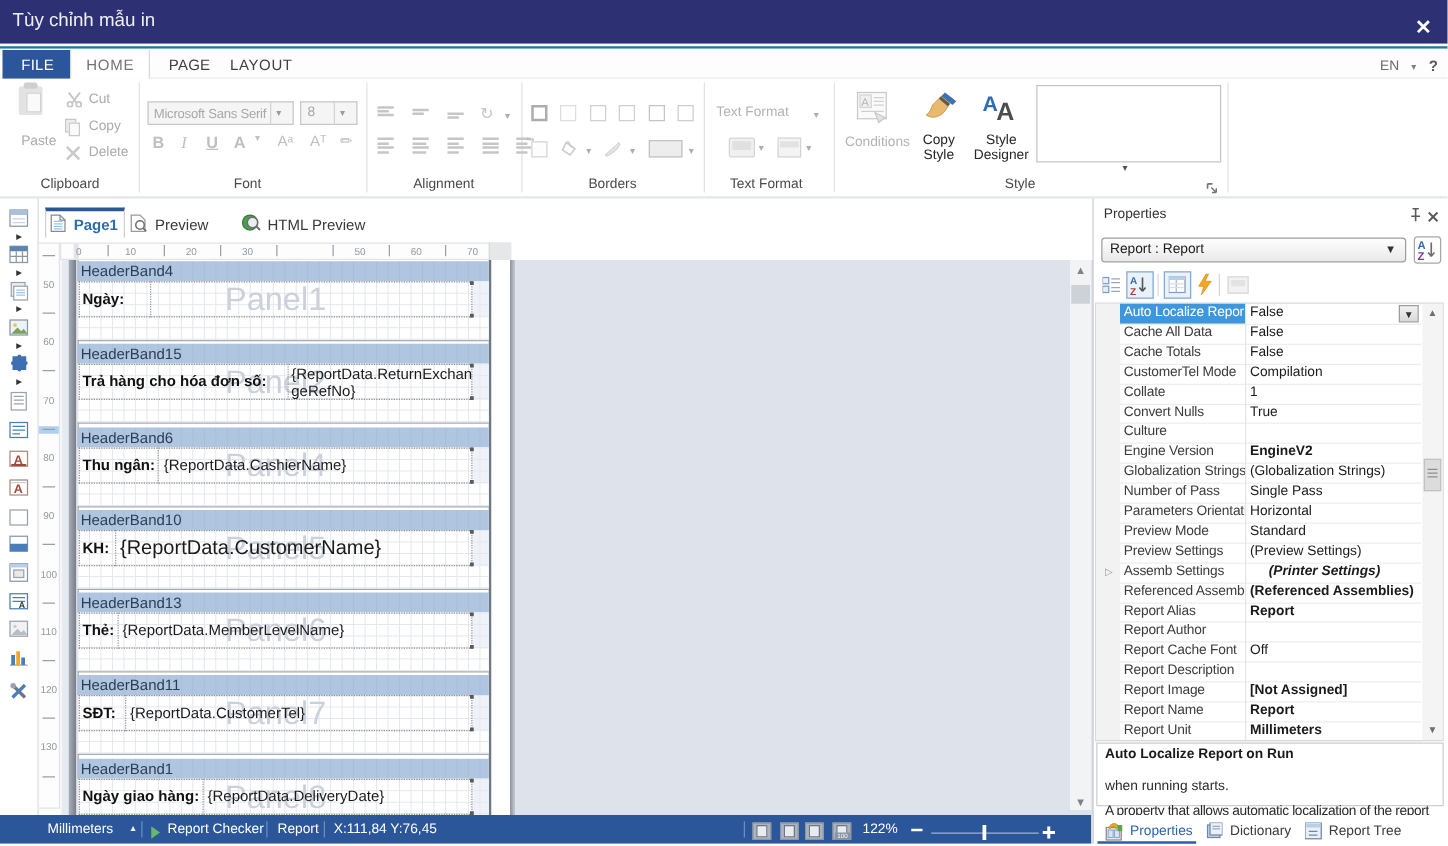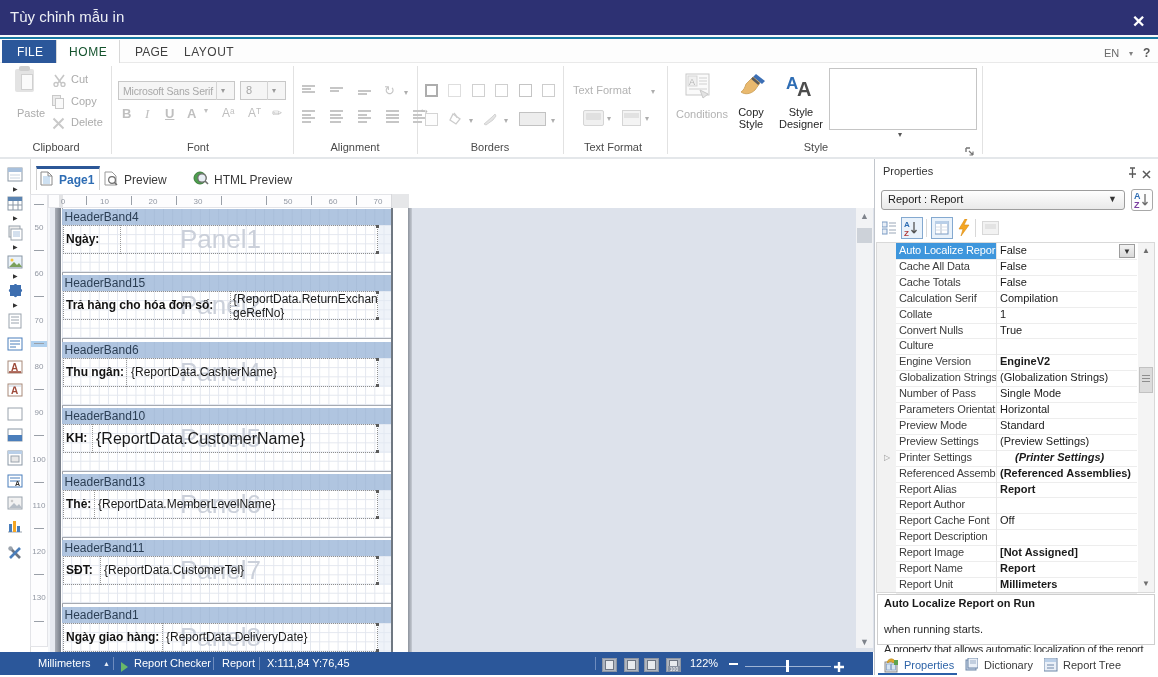--- a/index.html
+++ b/index.html
@@ -12,21 +12,21 @@
 <div style="left:0px;top:0px;width:1158px;height:35px;background:#2D3173;"></div>
 <div class="t" style="left:10px;top:8px;width:400px;height:20px;color:#EDEFF5;font-size:15px;">Tùy chỉnh mẫu in</div>
 <div style="left:1132px;top:12px;width:22px;height:20px;color:#fff;font-size:16px;font-weight:bold;">✕</div>
 <div style="left:0px;top:35px;width:1158px;height:2px;background:#F8FAFB;"></div>
 <div style="left:0px;top:37px;width:1158px;height:2px;background:#1879A3;"></div>
 <div style="left:0px;top:39px;width:1158px;height:24px;background:#FDFDFD;"></div>
 <div style="left:0px;top:62px;width:1158px;height:1px;background:#E9E9E9;"></div>
 <div style="left:2px;top:40px;width:54px;height:23px;background:#2B579A;"></div>
 <div class="t" style="left:17px;top:45px;width:40px;height:15px;color:#fff;font-size:12px;letter-spacing:0.2px;">FILE</div>
 <div style="left:56px;top:40px;width:64px;height:23px;background:#fff;border-left:1px solid #D8D8D8;border-right:1px solid #D8D8D8;"></div>
-<div class="t" style="left:69px;top:45px;width:50px;height:15px;color:#14532d;font-size:12px;letter-spacing:0.6px;">HOME</div>
+<div class="t" style="left:69px;top:45px;width:50px;height:15px;color:#737373;font-size:12px;letter-spacing:0.6px;">HOME</div>
 <div class="t" style="left:135px;top:45px;width:44px;height:15px;color:#404040;font-size:12px;letter-spacing:0.2px;">PAGE</div>
 <div class="t" style="left:184px;top:45px;width:60px;height:15px;color:#404040;font-size:12px;letter-spacing:0.5px;">LAYOUT</div>
 <div class="t" style="left:1104px;top:47px;width:22px;height:13px;color:#6B6B6B;font-size:11px;">EN</div>
 <div style="left:1129px;top:49px;width:10px;height:8px;color:#808080;font-size:8px;">▾</div>
 <div style="left:1143px;top:46px;width:10px;height:14px;color:#595959;font-size:12px;font-weight:bold;">?</div>
 <div style="left:0px;top:63px;width:1158px;height:95px;background:#FFFFFF;"></div>
 <div style="left:0px;top:157px;width:1158px;height:2px;background:#E4E7EA;"></div>
 <div style="left:111px;top:66px;width:1px;height:88px;background:#E2E2E2;"></div>
 <div style="left:293px;top:66px;width:1px;height:88px;background:#E2E2E2;"></div>
 <div style="left:417px;top:66px;width:1px;height:88px;background:#E2E2E2;"></div>
@@ -384,51 +384,51 @@
 <div style="left:896px;top:243.0px;width:100px;height:15.9px;background:#3E96DC;"></div>
 <div class="t" style="left:899px;top:243.0px;width:97px;height:15.9px;color:#fff;font-size:11px;letter-spacing:-0.15px;line-height:15.9px;overflow:hidden;">Auto Localize Repor</div>
 <div class="t" style="left:1000px;top:243.0px;width:136px;height:15.9px;color:#1A1A1A;font-size:11px;line-height:15.9px;overflow:hidden;">False</div>
 <div style="left:896px;top:258.9px;width:241px;height:1px;background:#EDEDED;"></div>
 <div class="t" style="left:899px;top:258.9px;width:97px;height:15.9px;color:#3C3C3C;font-size:11px;letter-spacing:-0.15px;line-height:15.9px;overflow:hidden;">Cache All Data</div>
 <div class="t" style="left:1000px;top:258.9px;width:136px;height:15.9px;color:#1A1A1A;font-size:11px;line-height:15.9px;overflow:hidden;">False</div>
 <div style="left:896px;top:274.79999999999995px;width:241px;height:1px;background:#EDEDED;"></div>
 <div class="t" style="left:899px;top:274.8px;width:97px;height:15.9px;color:#3C3C3C;font-size:11px;letter-spacing:-0.15px;line-height:15.9px;overflow:hidden;">Cache Totals</div>
 <div class="t" style="left:1000px;top:274.8px;width:136px;height:15.9px;color:#1A1A1A;font-size:11px;line-height:15.9px;overflow:hidden;">False</div>
 <div style="left:896px;top:290.7px;width:241px;height:1px;background:#EDEDED;"></div>
-<div class="t" style="left:899px;top:290.7px;width:97px;height:15.9px;color:#3C3C3C;font-size:11px;letter-spacing:-0.15px;line-height:15.9px;overflow:hidden;">Calculation Serif</div>
+<div class="t" style="left:899px;top:290.7px;width:97px;height:15.9px;color:#3C3C3C;font-size:11px;letter-spacing:-0.15px;line-height:15.9px;overflow:hidden;">CustomerTel Mode</div>
 <div class="t" style="left:1000px;top:290.7px;width:136px;height:15.9px;color:#1A1A1A;font-size:11px;line-height:15.9px;overflow:hidden;">Compilation</div>
 <div style="left:896px;top:306.59999999999997px;width:241px;height:1px;background:#EDEDED;"></div>
 <div class="t" style="left:899px;top:306.6px;width:97px;height:15.9px;color:#3C3C3C;font-size:11px;letter-spacing:-0.15px;line-height:15.9px;overflow:hidden;">Collate</div>
 <div class="t" style="left:1000px;top:306.6px;width:136px;height:15.9px;color:#1A1A1A;font-size:11px;line-height:15.9px;overflow:hidden;">1</div>
 <div style="left:896px;top:322.5px;width:241px;height:1px;background:#EDEDED;"></div>
 <div class="t" style="left:899px;top:322.5px;width:97px;height:15.9px;color:#3C3C3C;font-size:11px;letter-spacing:-0.15px;line-height:15.9px;overflow:hidden;">Convert Nulls</div>
 <div class="t" style="left:1000px;top:322.5px;width:136px;height:15.9px;color:#1A1A1A;font-size:11px;line-height:15.9px;overflow:hidden;">True</div>
 <div style="left:896px;top:338.4px;width:241px;height:1px;background:#EDEDED;"></div>
 <div class="t" style="left:899px;top:338.4px;width:97px;height:15.9px;color:#3C3C3C;font-size:11px;letter-spacing:-0.15px;line-height:15.9px;overflow:hidden;">Culture</div>
 <div class="t" style="left:1000px;top:338.4px;width:136px;height:15.9px;color:#1A1A1A;font-size:11px;line-height:15.9px;overflow:hidden;"></div>
 <div style="left:896px;top:354.29999999999995px;width:241px;height:1px;background:#EDEDED;"></div>
 <div class="t" style="left:899px;top:354.3px;width:97px;height:15.9px;color:#3C3C3C;font-size:11px;letter-spacing:-0.15px;line-height:15.9px;overflow:hidden;">Engine Version</div>
 <div class="t" style="left:1000px;top:354.3px;width:136px;height:15.9px;color:#1A1A1A;font-size:11px;line-height:15.9px;overflow:hidden;font-weight:bold;">EngineV2</div>
 <div style="left:896px;top:370.2px;width:241px;height:1px;background:#EDEDED;"></div>
 <div class="t" style="left:899px;top:370.2px;width:97px;height:15.9px;color:#3C3C3C;font-size:11px;letter-spacing:-0.15px;line-height:15.9px;overflow:hidden;">Globalization Strings</div>
 <div class="t" style="left:1000px;top:370.2px;width:136px;height:15.9px;color:#1A1A1A;font-size:11px;line-height:15.9px;overflow:hidden;">(Globalization Strings)</div>
 <div style="left:896px;top:386.09999999999997px;width:241px;height:1px;background:#EDEDED;"></div>
 <div class="t" style="left:899px;top:386.1px;width:97px;height:15.9px;color:#3C3C3C;font-size:11px;letter-spacing:-0.15px;line-height:15.9px;overflow:hidden;">Number of Pass</div>
-<div class="t" style="left:1000px;top:386.1px;width:136px;height:15.9px;color:#1A1A1A;font-size:11px;line-height:15.9px;overflow:hidden;">Single Mode</div>
+<div class="t" style="left:1000px;top:386.1px;width:136px;height:15.9px;color:#1A1A1A;font-size:11px;line-height:15.9px;overflow:hidden;">Single Pass</div>
 <div style="left:896px;top:402.0px;width:241px;height:1px;background:#EDEDED;"></div>
 <div class="t" style="left:899px;top:402.0px;width:97px;height:15.9px;color:#3C3C3C;font-size:11px;letter-spacing:-0.15px;line-height:15.9px;overflow:hidden;">Parameters Orientati</div>
 <div class="t" style="left:1000px;top:402.0px;width:136px;height:15.9px;color:#1A1A1A;font-size:11px;line-height:15.9px;overflow:hidden;">Horizontal</div>
 <div style="left:896px;top:417.9px;width:241px;height:1px;background:#EDEDED;"></div>
 <div class="t" style="left:899px;top:417.9px;width:97px;height:15.9px;color:#3C3C3C;font-size:11px;letter-spacing:-0.15px;line-height:15.9px;overflow:hidden;">Preview Mode</div>
 <div class="t" style="left:1000px;top:417.9px;width:136px;height:15.9px;color:#1A1A1A;font-size:11px;line-height:15.9px;overflow:hidden;">Standard</div>
 <div style="left:896px;top:433.79999999999995px;width:241px;height:1px;background:#EDEDED;"></div>
 <div class="t" style="left:899px;top:433.8px;width:97px;height:15.9px;color:#3C3C3C;font-size:11px;letter-spacing:-0.15px;line-height:15.9px;overflow:hidden;">Preview Settings</div>
 <div class="t" style="left:1000px;top:433.8px;width:136px;height:15.9px;color:#1A1A1A;font-size:11px;line-height:15.9px;overflow:hidden;">(Preview Settings)</div>
 <div style="left:896px;top:449.7px;width:241px;height:1px;background:#EDEDED;"></div>
-<div class="t" style="left:899px;top:449.70000000000005px;width:97px;height:15.9px;color:#3C3C3C;font-size:11px;letter-spacing:-0.15px;line-height:15.9px;overflow:hidden;">Printer Settings</div>
+<div class="t" style="left:899px;top:449.70000000000005px;width:97px;height:15.9px;color:#3C3C3C;font-size:11px;letter-spacing:-0.15px;line-height:15.9px;overflow:hidden;">Assemb Settings</div>
 <div class="t" style="left:1015px;top:449.70000000000005px;width:136px;height:15.9px;color:#1A1A1A;font-size:11px;line-height:15.9px;overflow:hidden;font-weight:bold;font-style:italic;">(Printer Settings)</div>
 <div style="left:896px;top:465.6px;width:241px;height:1px;background:#EDEDED;"></div>
 <div class="t" style="left:899px;top:465.6px;width:97px;height:15.9px;color:#3C3C3C;font-size:11px;letter-spacing:-0.15px;line-height:15.9px;overflow:hidden;">Referenced Assemb</div>
 <div class="t" style="left:1000px;top:465.6px;width:136px;height:15.9px;color:#1A1A1A;font-size:11px;line-height:15.9px;overflow:hidden;font-weight:bold;">(Referenced Assemblies)</div>
 <div style="left:896px;top:481.5px;width:241px;height:1px;background:#EDEDED;"></div>
 <div class="t" style="left:899px;top:481.5px;width:97px;height:15.9px;color:#3C3C3C;font-size:11px;letter-spacing:-0.15px;line-height:15.9px;overflow:hidden;">Report Alias</div>
 <div class="t" style="left:1000px;top:481.5px;width:136px;height:15.9px;color:#1A1A1A;font-size:11px;line-height:15.9px;overflow:hidden;font-weight:bold;">Report</div>
 <div style="left:896px;top:497.4px;width:241px;height:1px;background:#EDEDED;"></div>
 <div class="t" style="left:899px;top:497.4px;width:97px;height:15.9px;color:#3C3C3C;font-size:11px;letter-spacing:-0.15px;line-height:15.9px;overflow:hidden;">Report Author</div>
 <div class="t" style="left:1000px;top:497.4px;width:136px;height:15.9px;color:#1A1A1A;font-size:11px;line-height:15.9px;overflow:hidden;"></div>

